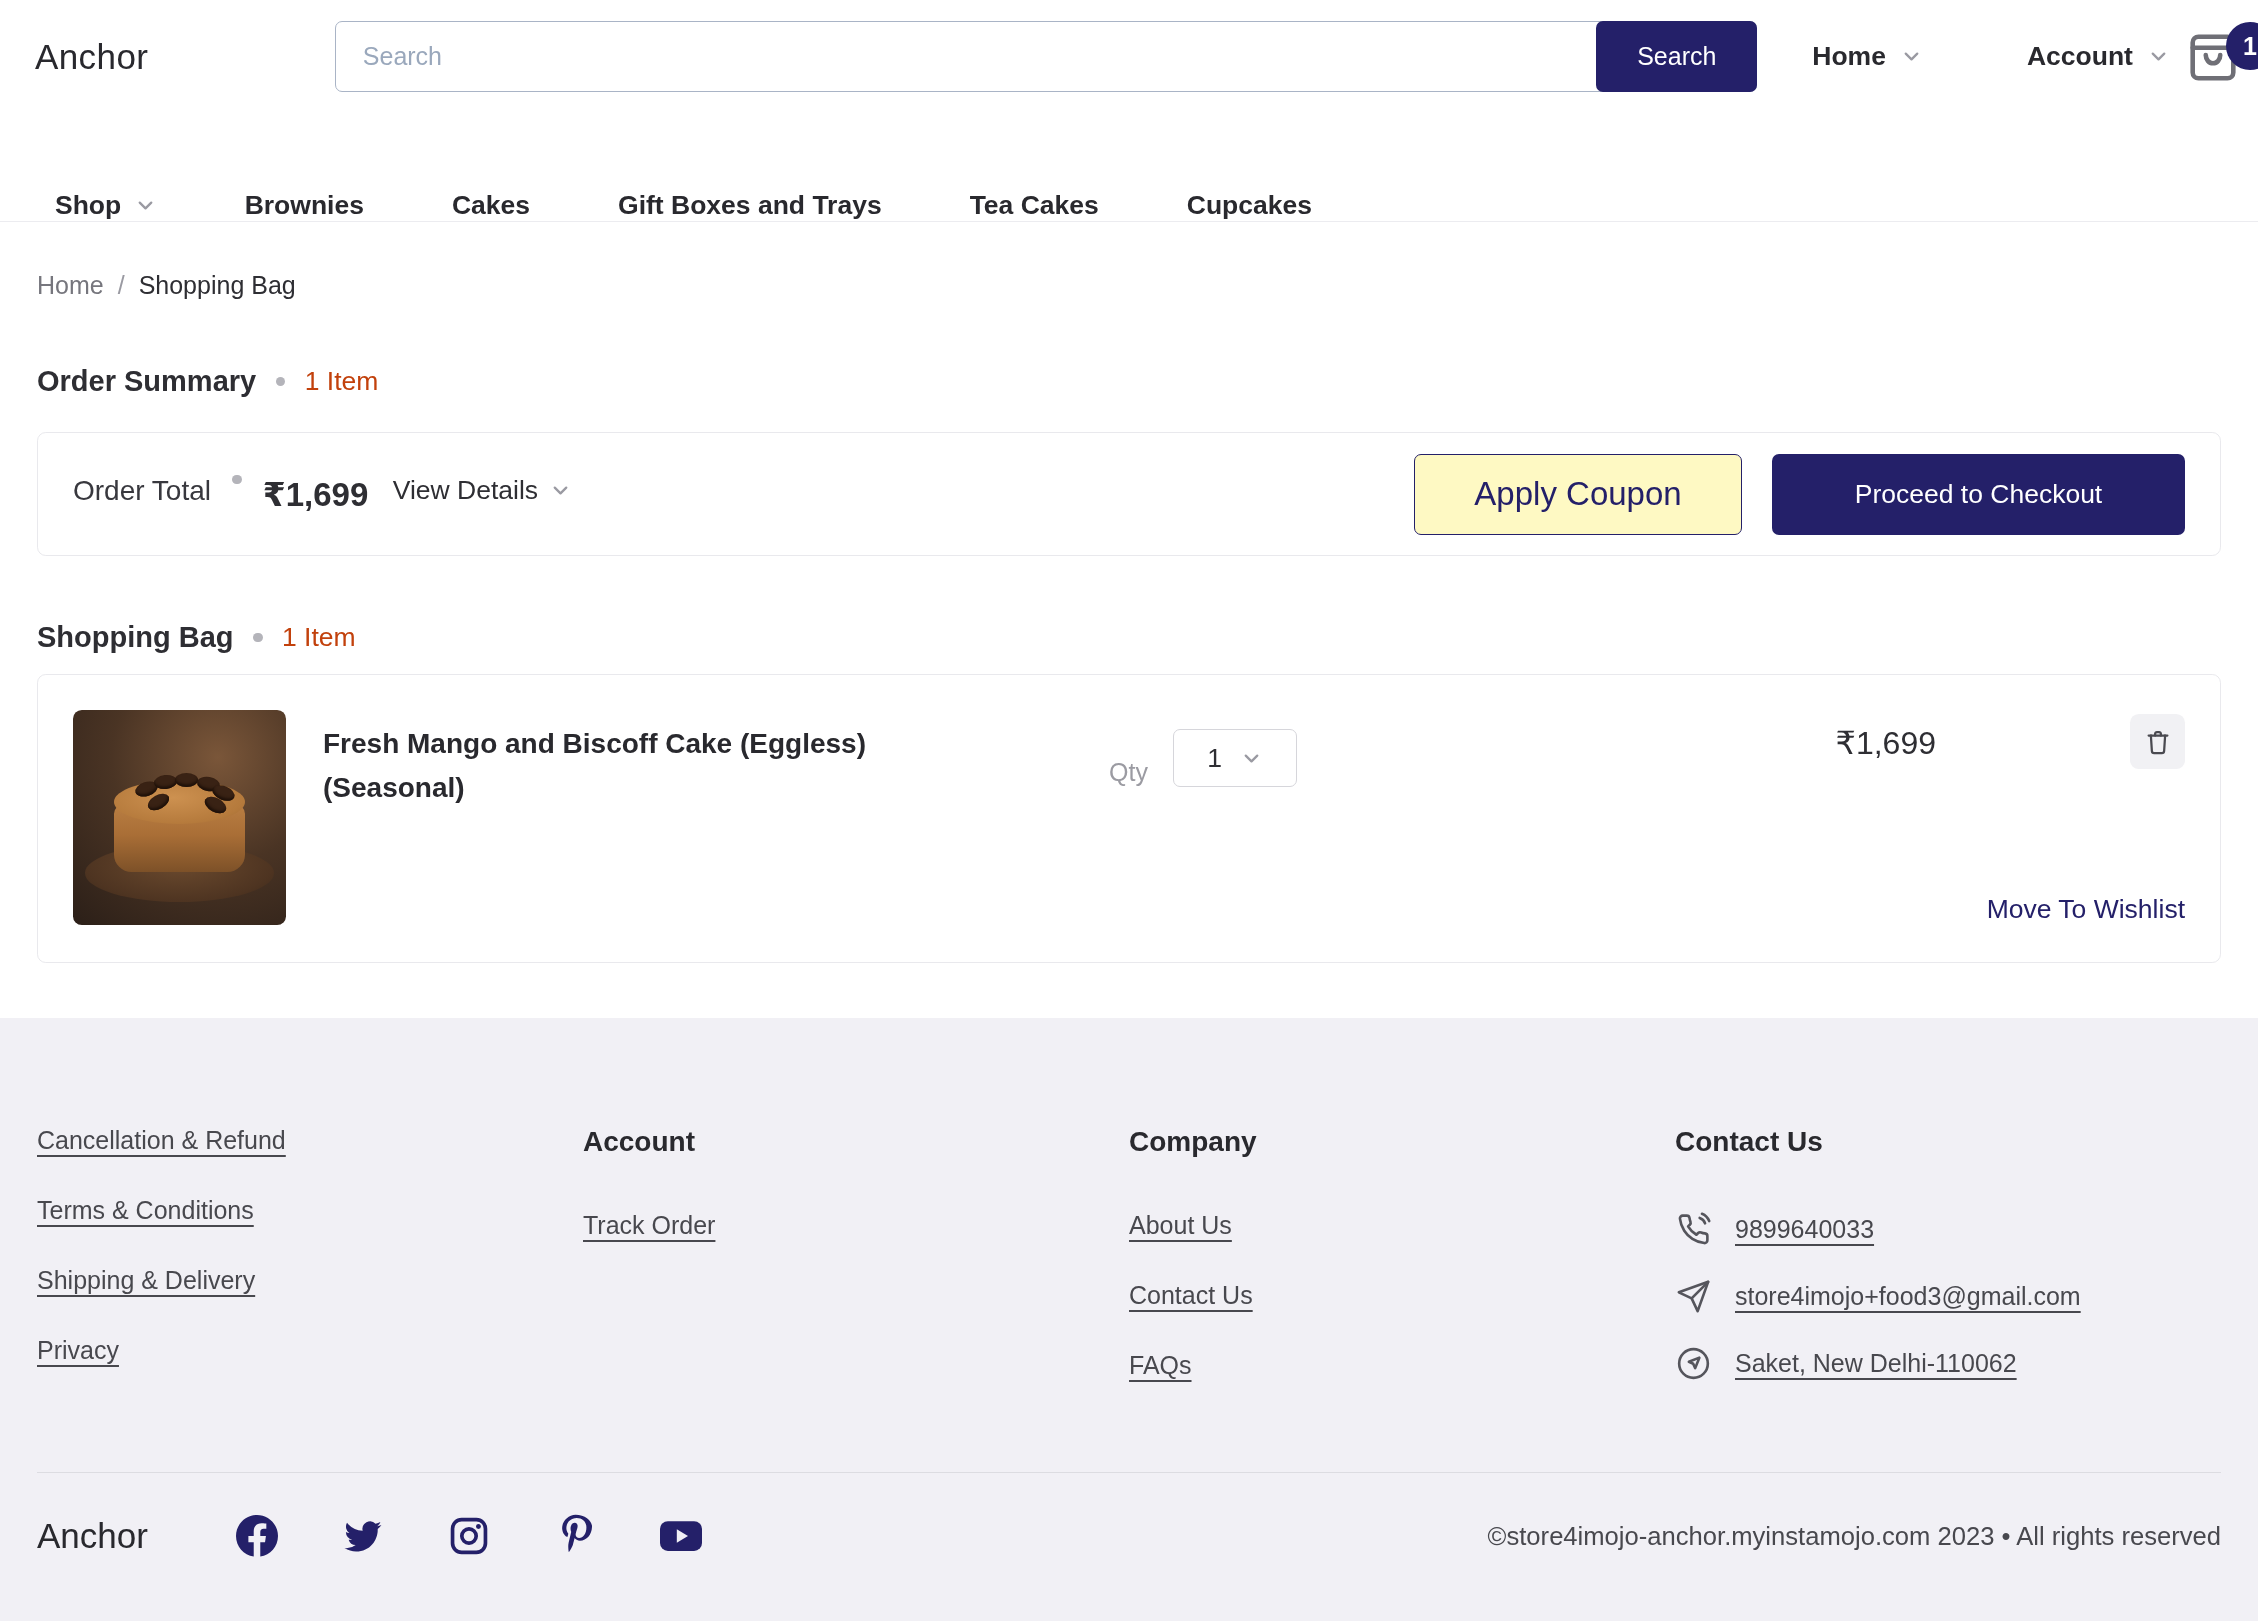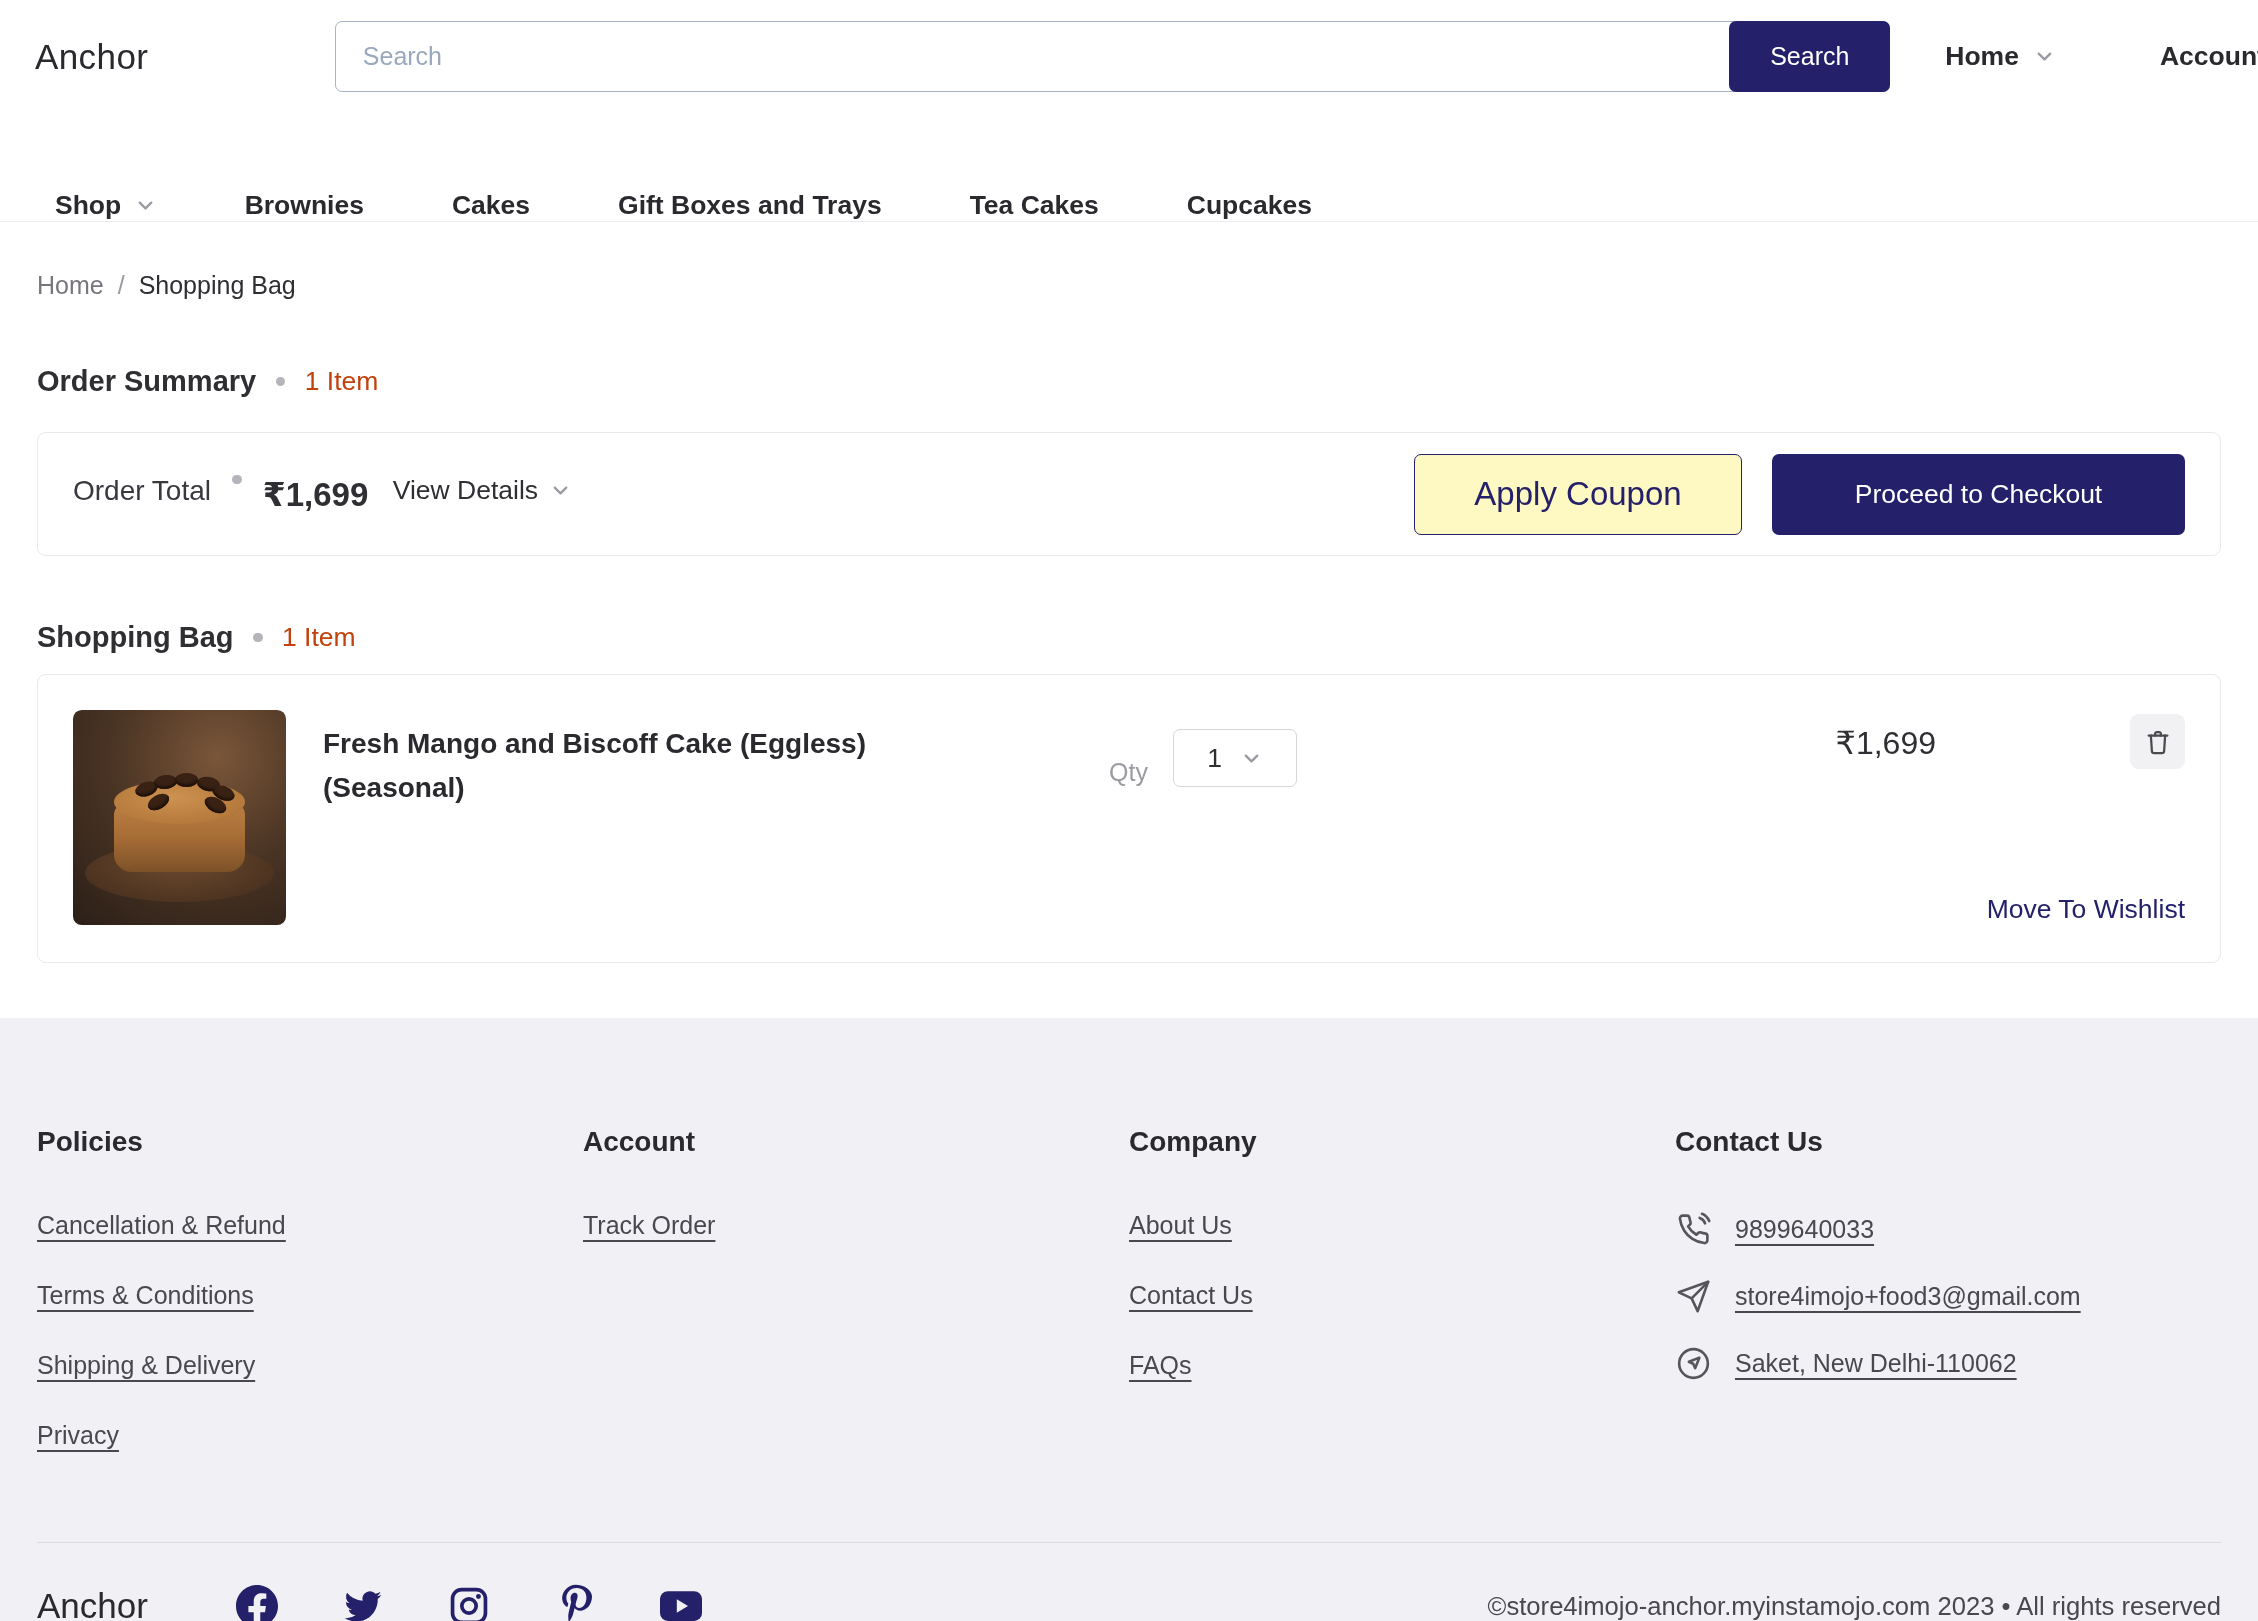--- a/index.html
+++ b/index.html
@@ -8,21 +8,21 @@
     width: 2258px; height: 1622px; overflow: hidden;
     font-family: "Liberation Sans", "DejaVu Sans", sans-serif;
     color: #2e2e33; background: #ffffff;
     display: flex; flex-direction: column;
   }
   button { font-family: inherit; cursor: pointer; }
 
   
   .header-top { display: flex; align-items: center; height: 113px; padding: 0 16px 0 35px; }
   .logo { font-size: 35px; font-weight: 500; letter-spacing: 0.4px; color: #29292e; }
-  .search-wrap { position: relative; width: 1555px; height: 71px; margin-left: 187px; flex: none; text-decoration: underline; }
+  .search-wrap { position: relative; width: 1422px; height: 71px; margin-left: 187px; flex: none; text-decoration: underline; }
   .search-input {
     width: 100%; height: 100%; border: 1.8px solid #a9b4c6; border-radius: 7px;
     padding: 0 185px 0 26.5px; font-size: 25px; color: #333; outline: none; font-family: inherit;
   }
   .search-input::placeholder { color: #9aa8bc; }
   .search-btn {
     position: absolute; right: 0; top: 0; height: 71px; width: 161px;
     background: #242069; color: #fff; border: none; border-radius: 7px; font-size: 25px; font-weight: 500;
   }
   .header-link { display: flex; align-items: center; gap: 14px; font-size: 26.5px; font-weight: 700; cursor: pointer; color: #29292e; }
@@ -224,21 +224,20 @@
     </button>
 
     <span class="wishlist-link">Move To Wishlist</span>
   </div>
 </main>
 
 <footer>
   <div class="foot-cols">
 
     <div>
-      <h4 class="col-head">Policies</h4>
       <a class="foot-link">Cancellation &amp; Refund</a>
       <a class="foot-link">Terms &amp; Conditions</a>
       <a class="foot-link">Shipping &amp; Delivery</a>
       <a class="foot-link">Privacy</a>
     </div>
 
     <div>
       <h4 class="col-head">Account</h4>
       <a class="foot-link">Track Order</a>
     </div>

